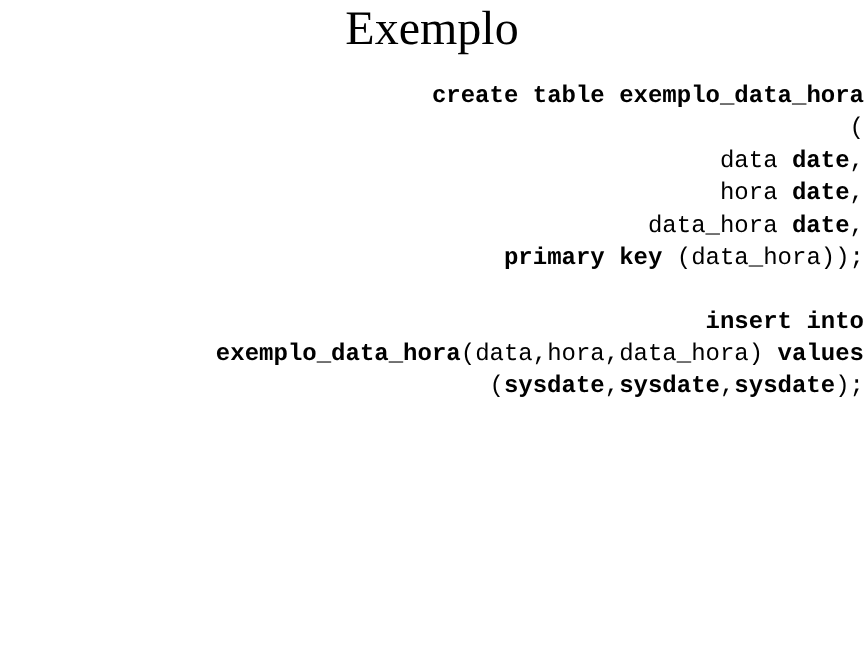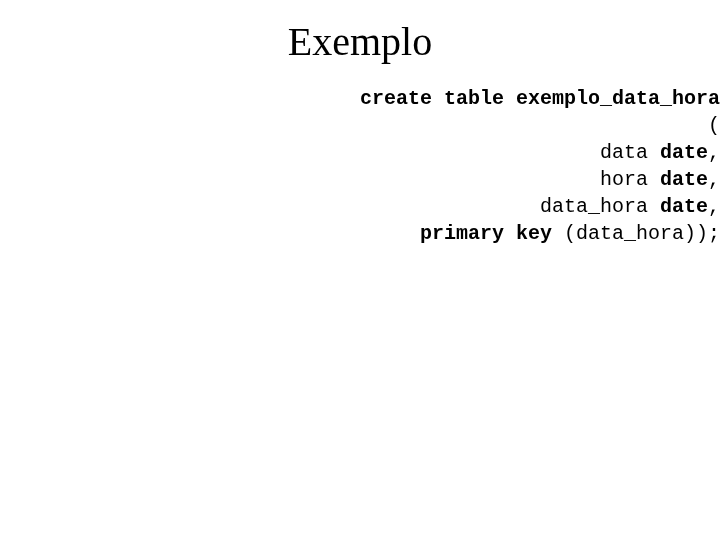--- a/index.html
+++ b/index.html
@@ -9,21 +9,20 @@
     height: 540px;
     background: #ffffff;
     font-family: "Times New Roman", Times, serif;
     color: #000000;
     overflow: hidden;
   }
   .slide {
     width: 720px;
     height: 540px;
     box-sizing: border-box;
-    padding-top: 18px;
   }
   .title {
     font-size: 40px;
     text-align: center;
     margin: 0 0 20px 0;
     font-weight: normal;
   }
   .code-block {
     font-family: "Courier New", Courier, monospace;
     font-size: 20px;
@@ -47,13 +46,16 @@
 
   <div class="code-block"><span class="bold">create table</span><span class="bold"> exemplo_data_hora</span>
 <span>  (</span>
 <span>    data </span><span class="bold">date</span><span>,</span>
 <span>    hora </span><span class="bold">date</span><span>,</span>
 <span>    data_hora </span><span class="bold">date</span><span>,</span>
 <span>    </span><span class="bold">primary key</span><span> (data_hora));</span></div>
 
   <div class="spacer"></div>
 
+  <div class="code-block"><span class="bold">insert into</span>
+<span class="bold">  exemplo_data_hora</span><span>(data,hora,data_hora) </span><span class="bold">values</span>
+<span>   (</span><span class="bold">sysdate</span><span>,</span><span class="bold">sysdate</span><span>,</span><span class="bold">sysdate</span><span>);</span></div>
 </div>
 
 </body></html>

